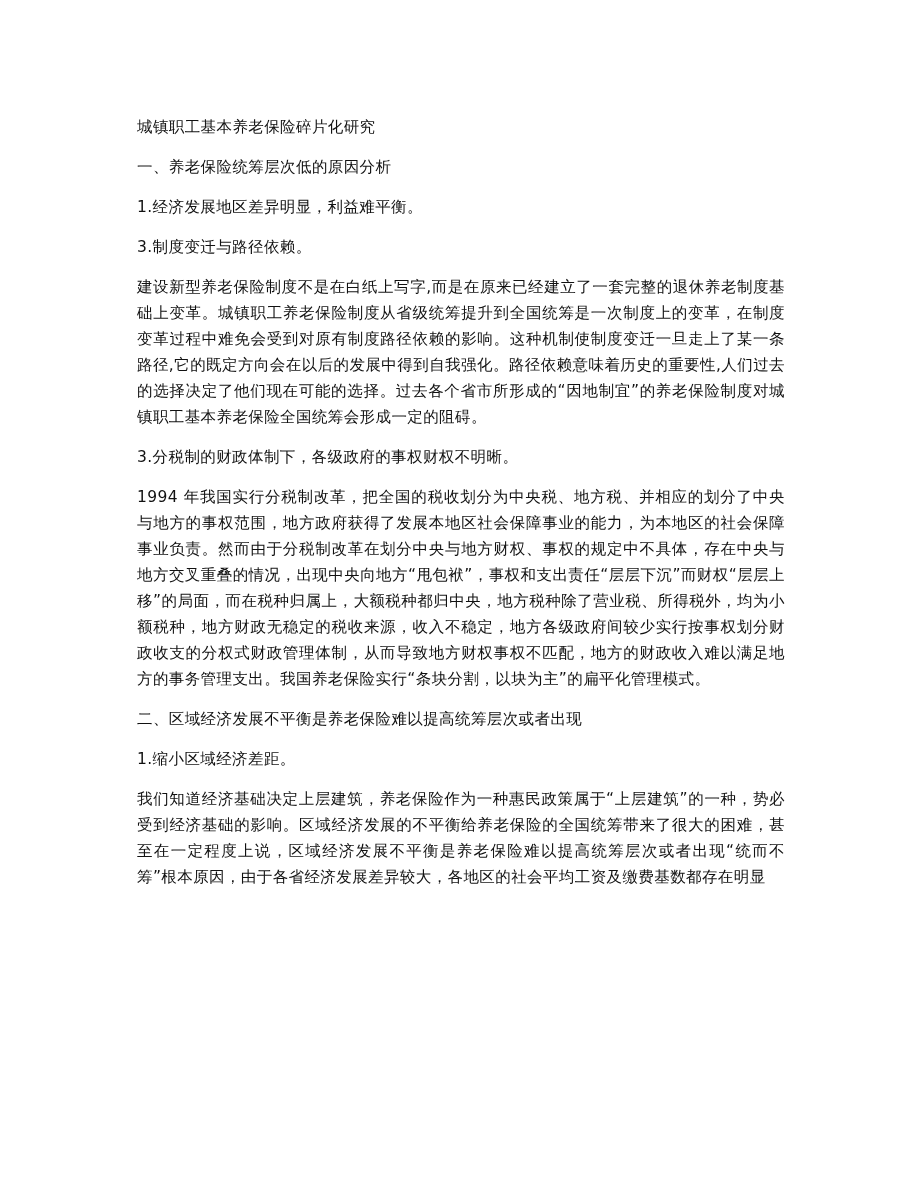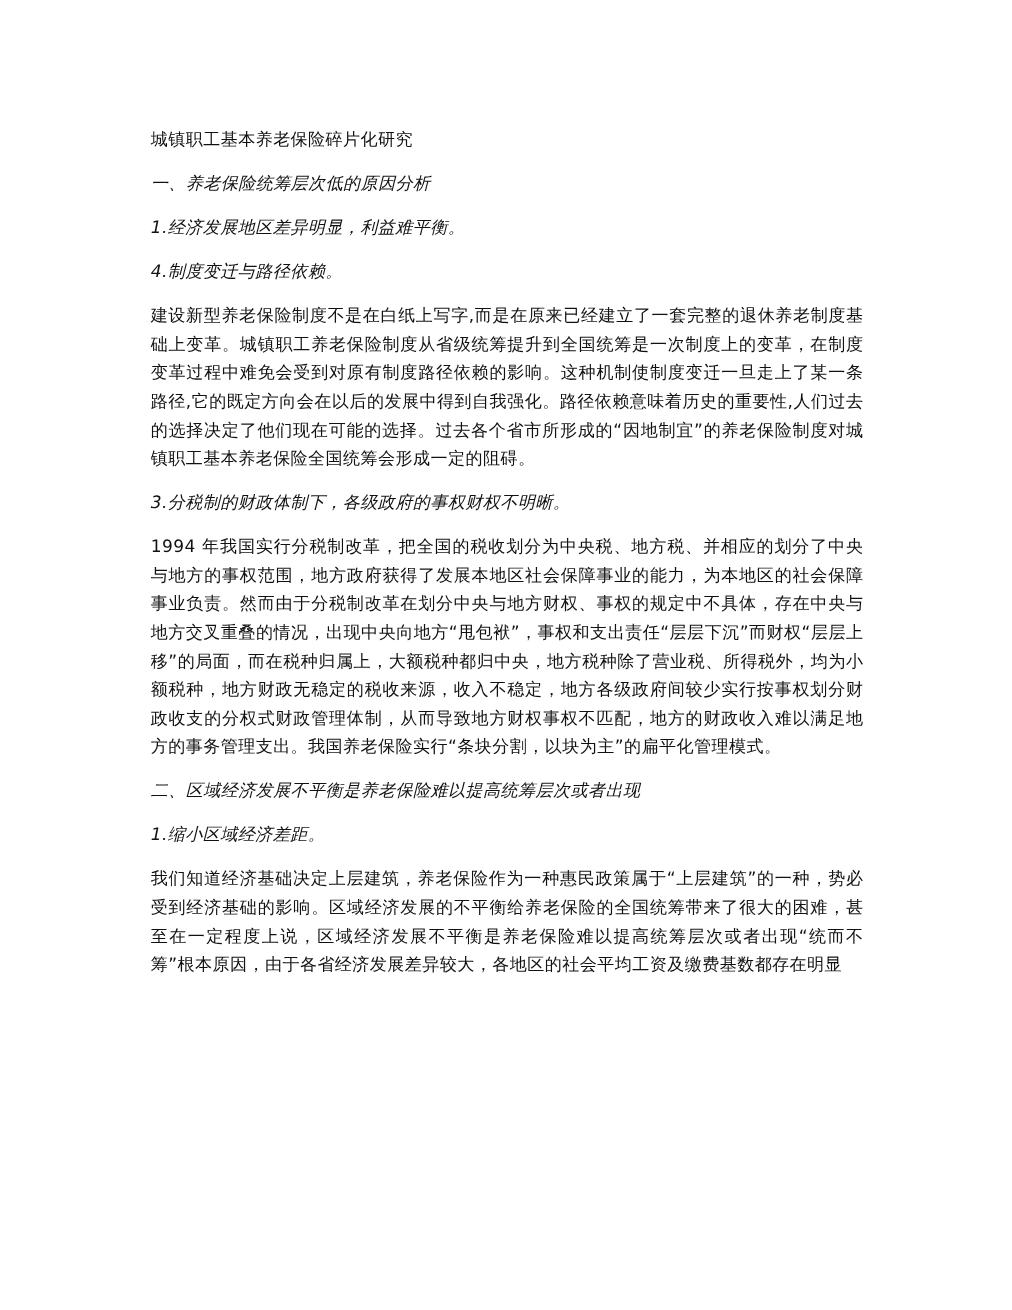--- a/index.html
+++ b/index.html
@@ -2,33 +2,33 @@
 <html><head>
 <meta charset="utf-8">
 <style>
   html, body { margin: 0; padding: 0; background: #ffffff; }
   body { width: 920px; height: 1191px; overflow: hidden; position: relative;
          font-family: "DejaVu Sans", "Liberation Sans", sans-serif; color: #111; }
   .page { position: absolute; left: 137px; top: 104px; width: 648px; }
   .p { margin: 10px 0 14px 0; font-size: 15.5px; line-height: 26px; text-align: justify;
        text-justify: inter-character; letter-spacing: 0.4px; }
   .title { margin-bottom: 14px; }
-  .heading { margin-bottom: 14px; font-style: italic; }
+  .heading { margin-bottom: 14px; }
 </style>
 </head>
 <body>
 
 <div class="page">
   <p class="p title">城镇职工基本养老保险碎片化研究</p>
 
   <p class="p heading">一、养老保险统筹层次低的原因分析</p>
 
   <p class="p heading">1.经济发展地区差异明显，利益难平衡。</p>
 
-  <p class="p heading">4.制度变迁与路径依赖。</p>
+  <p class="p heading">3.制度变迁与路径依赖。</p>
   <p class="p">建设新型养老保险制度不是在白纸上写字,而是在原来已经建立了一套完整的退休养老制度基础上变革。城镇职工养老保险制度从省级统筹提升到全国统筹是一次制度上的变革，在制度变革过程中难免会受到对原有制度路径依赖的影响。这种机制使制度变迁一旦走上了某一条路径,它的既定方向会在以后的发展中得到自我强化。路径依赖意味着历史的重要性,人们过去的选择决定了他们现在可能的选择。过去各个省市所形成的“因地制宜”的养老保险制度对城镇职工基本养老保险全国统筹会形成一定的阻碍。</p>
 
   <p class="p heading">3.分税制的财政体制下，各级政府的事权财权不明晰。</p>
   <p class="p">1994 年我国实行分税制改革，把全国的税收划分为中央税、地方税、并相应的划分了中央与地方的事权范围，地方政府获得了发展本地区社会保障事业的能力，为本地区的社会保障事业负责。然而由于分税制改革在划分中央与地方财权、事权的规定中不具体，存在中央与地方交叉重叠的情况，出现中央向地方“甩包袱”，事权和支出责任“层层下沉”而财权“层层上移”的局面，而在税种归属上，大额税种都归中央，地方税种除了营业税、所得税外，均为小额税种，地方财政无稳定的税收来源，收入不稳定，地方各级政府间较少实行按事权划分财政收支的分权式财政管理体制，从而导致地方财权事权不匹配，地方的财政收入难以满足地方的事务管理支出。我国养老保险实行“条块分割，以块为主”的扁平化管理模式。</p>
 
   <p class="p heading">二、区域经济发展不平衡是养老保险难以提高统筹层次或者出现</p>
 
   <p class="p heading">1.缩小区域经济差距。</p>
   <p class="p">我们知道经济基础决定上层建筑，养老保险作为一种惠民政策属于“上层建筑”的一种，势必受到经济基础的影响。区域经济发展的不平衡给养老保险的全国统筹带来了很大的困难，甚至在一定程度上说，区域经济发展不平衡是养老保险难以提高统筹层次或者出现“统而不筹”根本原因，由于各省经济发展差异较大，各地区的社会平均工资及缴费基数都存在明显</p>
 </div>

